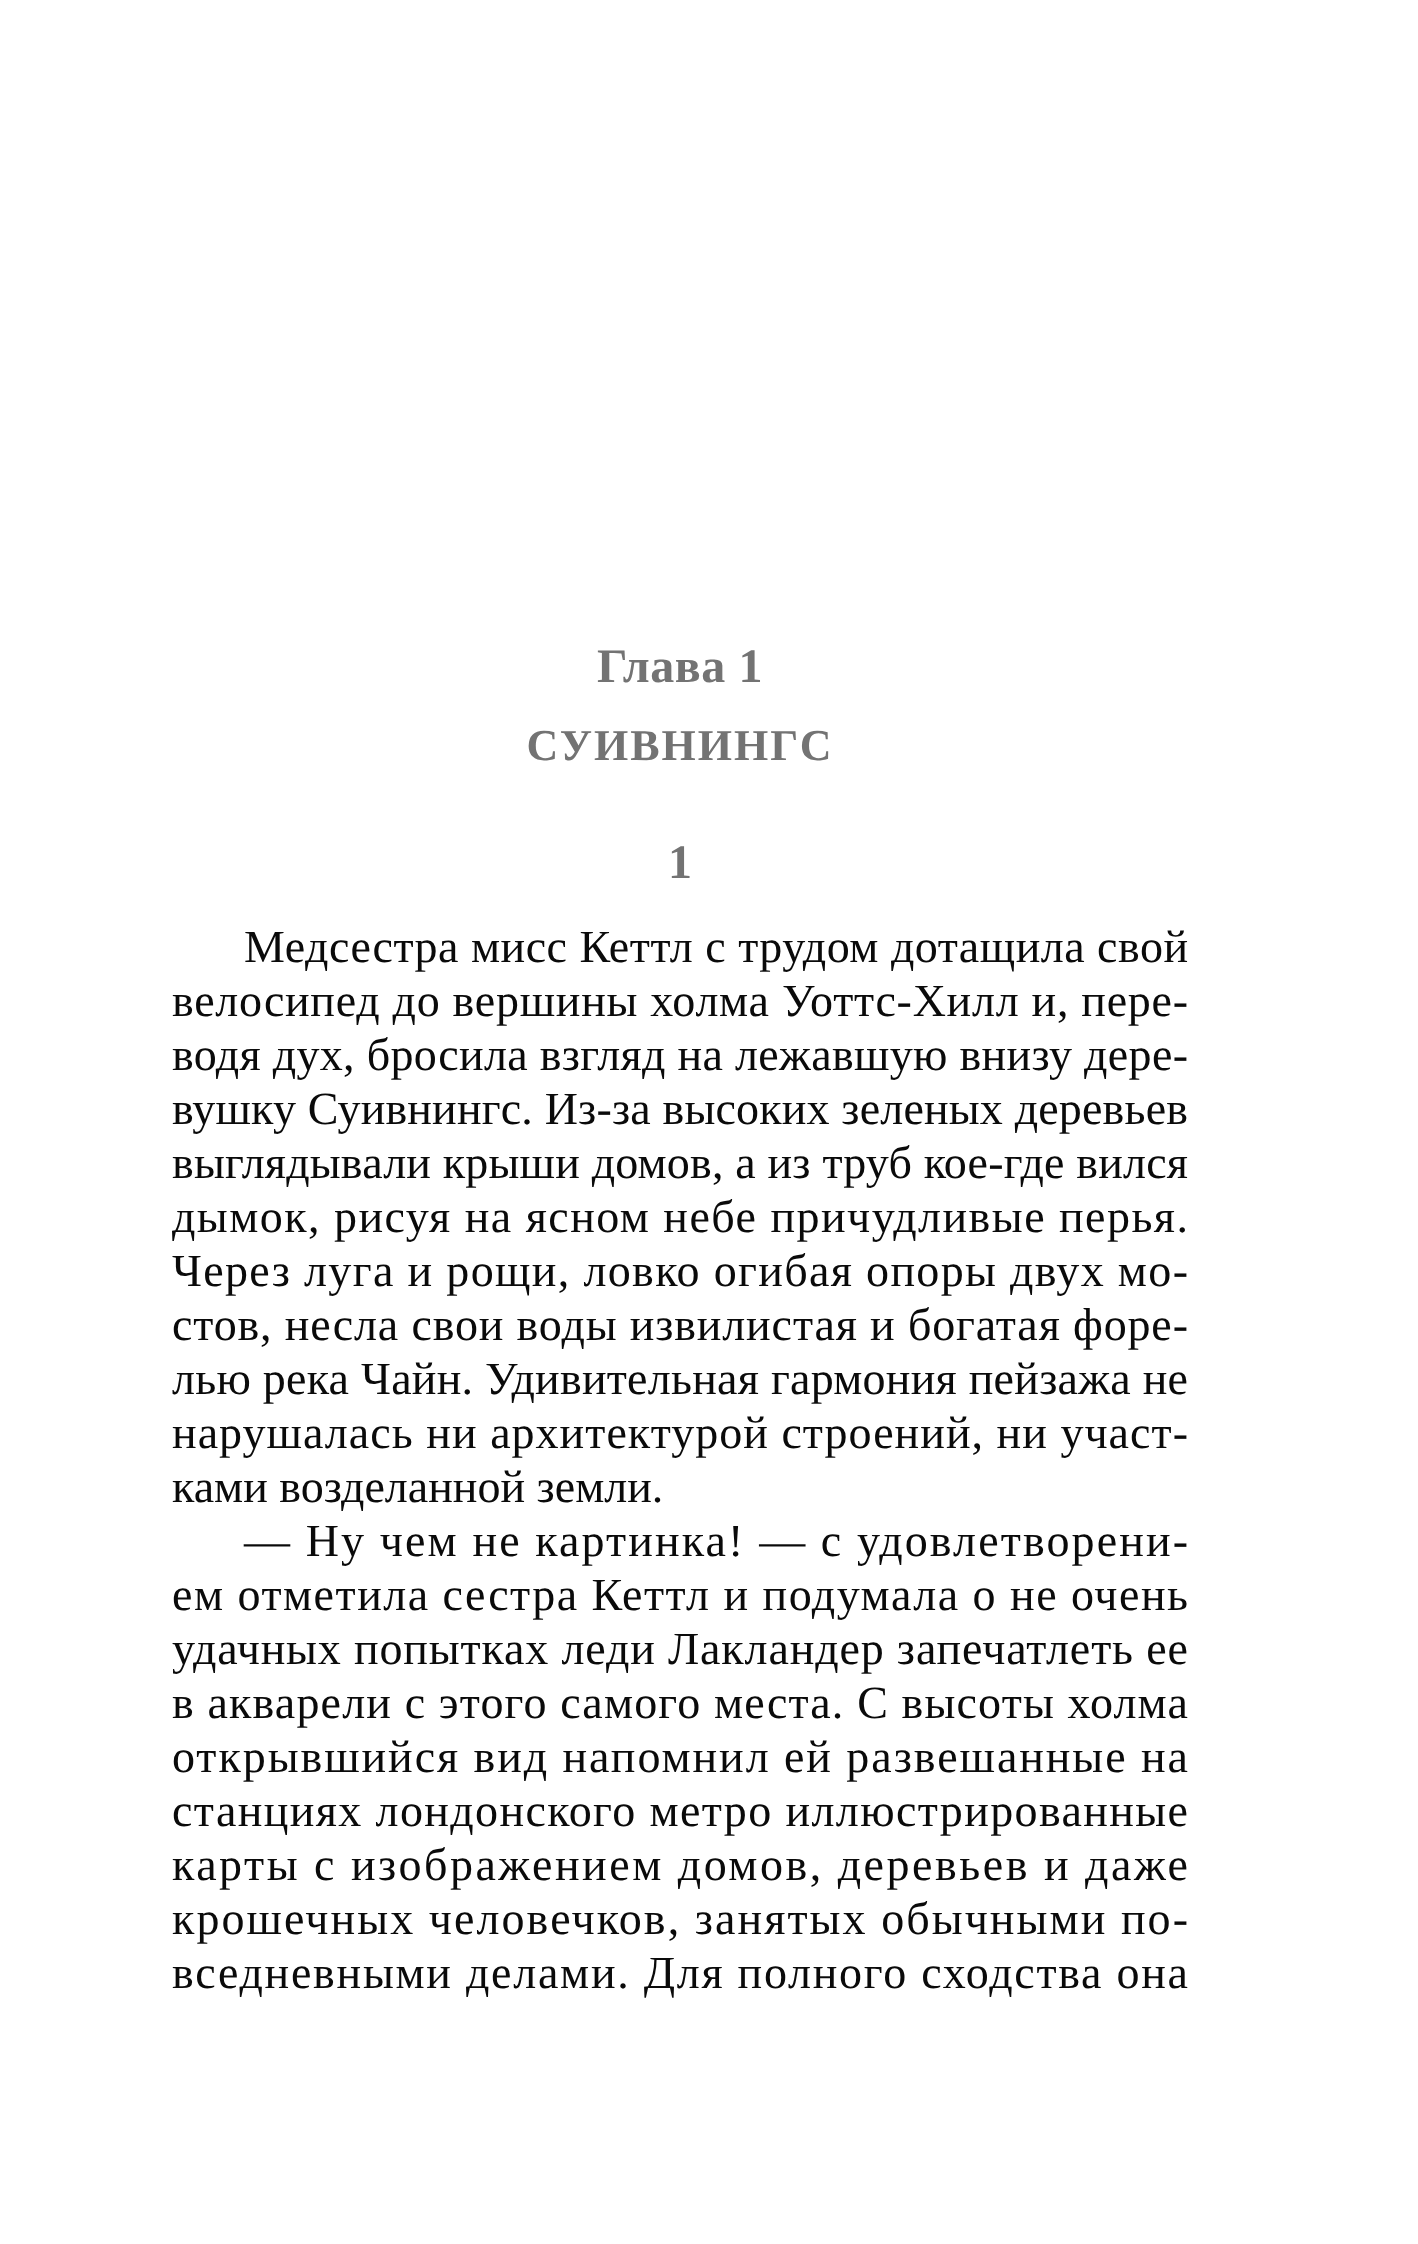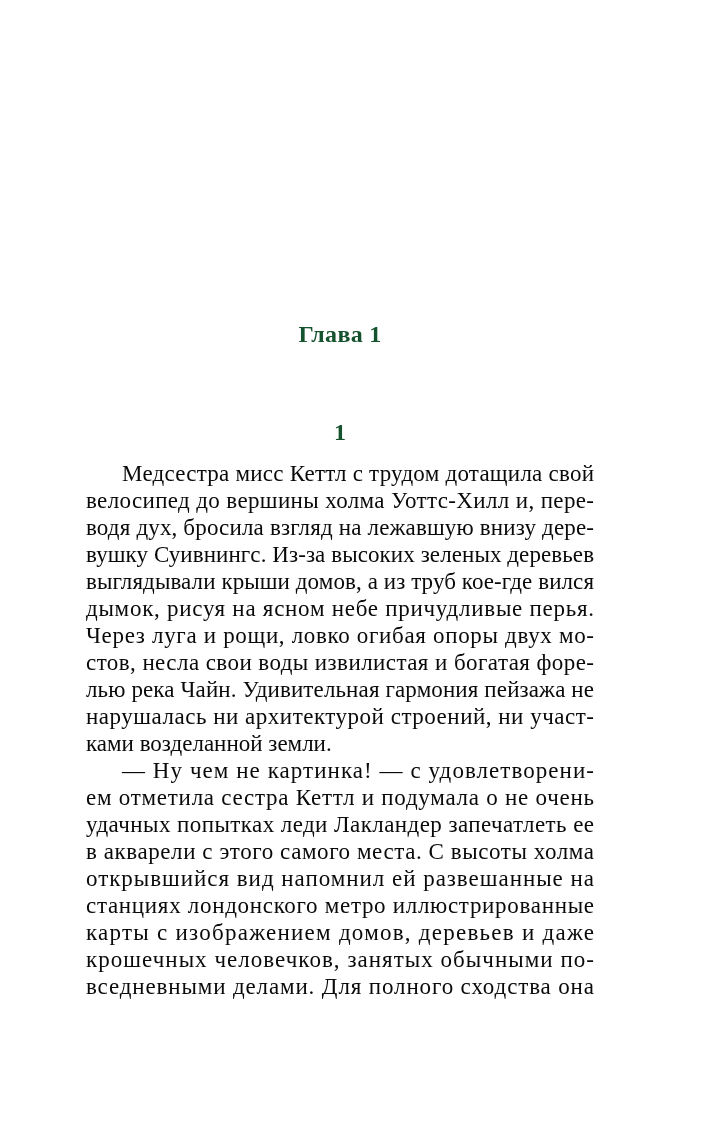--- a/index.html
+++ b/index.html
@@ -7,21 +7,21 @@
     padding: 0;
     background: #ffffff;
   }
   .book-page {
     position: relative;
     width: 673px;
     height: 1122px;
     background: #ffffff;
     overflow: hidden;
     font-family: "Liberation Serif", serif;
-    color: #14532d;
+    color: #737373;
   }
   
   .chapter-label {
     position: absolute;
     left: 86px;
     top: 320px;
     width: 508px;
     text-align: center;
     font-weight: bold;
     font-size: 24px;
@@ -60,20 +60,21 @@
     font-size: 23px;
     fill: #0a0a0a;
     white-space: pre;
   }
 </style>
 </head>
 <body>
 
 <div class="book-page">
   <div class="chapter-label">Глава 1</div>
+  <div class="chapter-title">СУИВНИНГС</div>
   <div class="section-number">1</div>
   <svg class="body-text" width="508" height="560" viewBox="0 0 508 560" xmlns="http://www.w3.org/2000/svg">
       <text x="36" y="21" textLength="472" lengthAdjust="spacing">Медсестра мисс Кеттл с трудом дотащила свой</text>
       <text x="0" y="48" textLength="508" lengthAdjust="spacing">велосипед до вершины холма Уоттс-Хилл и, пере-</text>
       <text x="0" y="75" textLength="508" lengthAdjust="spacing">водя дух, бросила взгляд на лежавшую внизу дере-</text>
       <text x="0" y="102" textLength="508" lengthAdjust="spacing">вушку Суивнингс. Из-за высоких зеленых деревьев</text>
       <text x="0" y="129" textLength="508" lengthAdjust="spacing">выглядывали крыши домов, а из труб кое-где вился</text>
       <text x="0" y="156" textLength="508" lengthAdjust="spacing">дымок, рисуя на ясном небе причудливые перья.</text>
       <text x="0" y="183" textLength="508" lengthAdjust="spacing">Через луга и рощи, ловко огибая опоры двух мо-</text>
       <text x="0" y="210" textLength="508" lengthAdjust="spacing">стов, несла свои воды извилистая и богатая форе-</text>

